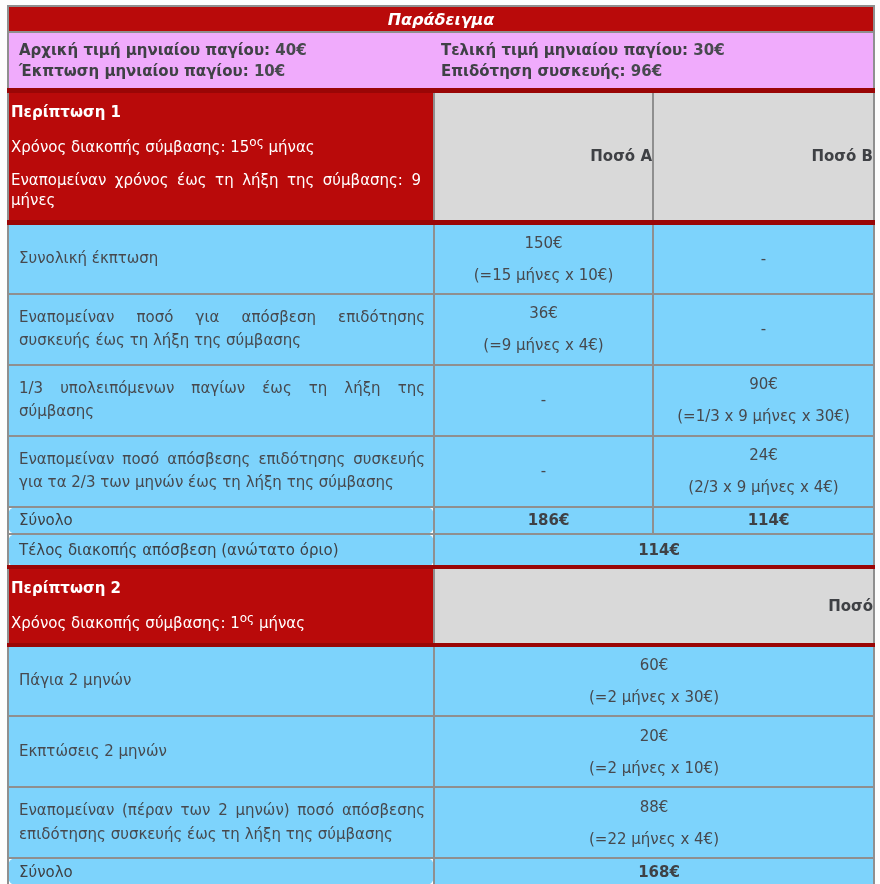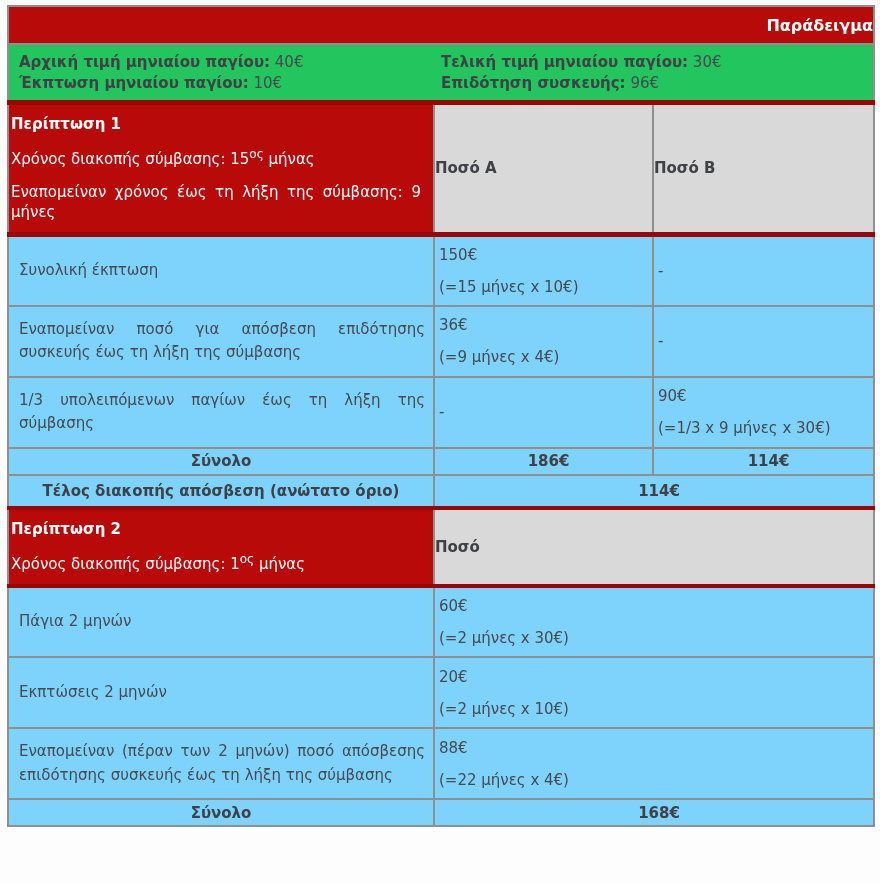--- a/index.html
+++ b/index.html
@@ -19,35 +19,36 @@
     border-collapse: collapse;
     table-layout: fixed;
     border: 2px solid #8f8f8f;
     color: #47494e;
     font-size: 15px;
   }
   td { border: 2px solid #8f8f8f; vertical-align: middle; }
 
   
   .red-bg   { background: #b90a0a; color: #ffffff; }
-  .info-bg  { background: #22c55e; }
+  .info-bg  { background: #f0abfc; font-weight: bold; }
   .gray-bg  { background: #d9d9d9; }
   .white-bg { background: #7dd3fc; }
 
   
   tr.sep-top td    { border-top: 5px solid #9a0606; }
   tr.sep-bottom td { border-bottom: 5px solid #9a0606; }
   tr.sep-bottom-thin td { border-bottom: 4px solid #9a0606; }
 
   
   .title-cell {
-    height: 38px;
-    text-align: right;
+    height: 26px;
+    text-align: center;
     font-weight: bold;
     font-size: 16px;
+    font-style: italic;
   }
 
   
   .info-cell { height: 58px; padding: 6px 10px; }
   .info-grid {
     display: grid;
     grid-template-columns: 1fr 1fr;
     grid-auto-flow: column;
     grid-template-rows: 1fr 1fr;
     height: 100%;
@@ -57,44 +58,45 @@
   .info-item b { color: #3f4145; }
 
   
   .case-cell { padding: 10px 12px 10px 2px; vertical-align: top; }
   .case1-cell { height: 110px; }
   .case2-cell { height: 58px; }
   .case-title { font-weight: bold; font-size: 15px; margin-bottom: 13px; }
   .case-line  { margin-top: 13px; text-align: justify; line-height: 1.35; }
   .case-line sup { font-size: 12px; }
   .col-head {
-    text-align: left;
+    text-align: right;
     font-weight: bold;
     color: #3f4145;
   }
 
   
   .label-cell {
     padding: 8px 8px 8px 10px;
     text-align: justify;
     line-height: 1.55;
   }
-  .value-cell { padding: 6px 4px; }
+  .value-cell { text-align: center; padding: 6px 4px; }
   .value-cell .amount  { display: block; }
   .value-cell .formula { display: block; margin-top: 14px; }
   .value-cell .formula:empty { display: none; }
   .row-h { height: 71px; }
 
   
   .total-label {
     height: 27px;
-    text-align: center;
-    font-weight: bold;
+    text-align: left;
+    font-weight: normal;
     padding: 3px 10px;
     color: #3f4145;
+    border-radius: 8px;
   }
   .total-value {
     text-align: center;
     font-weight: bold;
     color: #3f4145;
     padding-left: 10px;
   }
   .fee-label { height: 33px; }
 </style>
 </head>
@@ -160,20 +162,31 @@
       <td class="label-cell">1/3 υπολειπόμενων παγίων έως τη λήξη της σύμβασης</td>
       <td class="value-cell">
         <span class="amount">-</span>
 
       </td>
       <td class="value-cell">
         <span class="amount">90€</span>
         <span class="formula">(=1/3 x 9 μήνες x 30€)</span>
       </td>
     </tr>
+    <tr class="white-bg row-h">
+      <td class="label-cell">Εναπομείναν ποσό απόσβεσης επιδότησης συσκευής για τα 2/3 των μηνών έως τη λήξη της σύμβασης</td>
+      <td class="value-cell">
+        <span class="amount">-</span>
+
+      </td>
+      <td class="value-cell">
+        <span class="amount">24€</span>
+        <span class="formula">(2/3 x 9 μήνες x 4€)</span>
+      </td>
+    </tr>
 
     <tr class="white-bg">
       <td class="total-label">Σύνολο</td>
       <td class="total-value">186€</td>
       <td class="total-value">114€</td>
     </tr>
 
     <tr class="white-bg sep-bottom-thin">
       <td class="total-label fee-label">Τέλος διακοπής απόσβεση (ανώτατο όριο)</td>
       <td colspan="2" class="total-value">114€</td>

